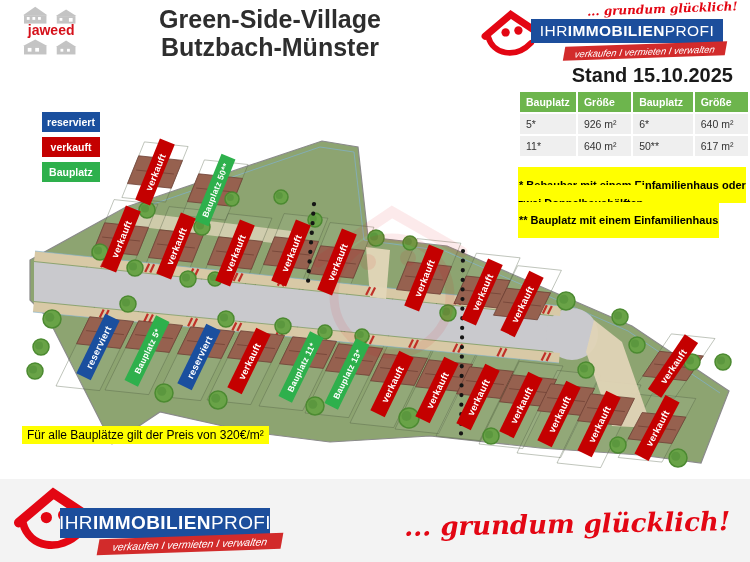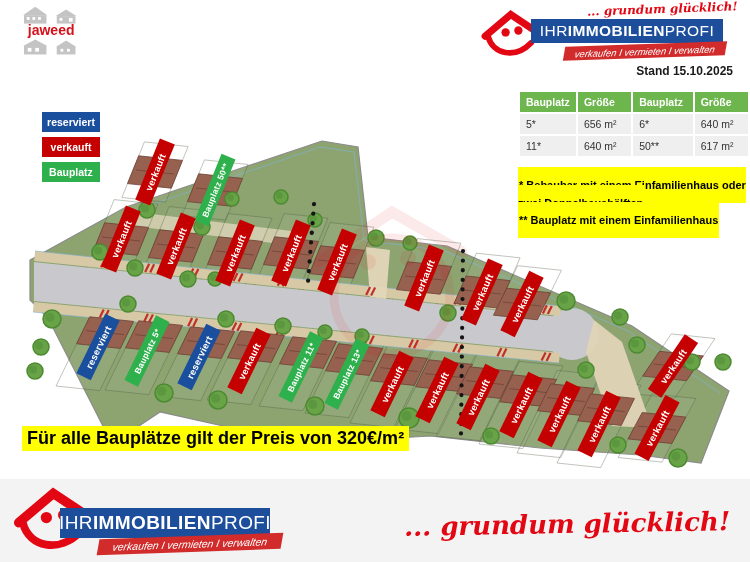--- a/index.html
+++ b/index.html
@@ -14,40 +14,40 @@
               font-style:italic;font-weight:bold;font-size:12px;color:#e30613;transform:rotate(-2deg);}
   .house-svg-top{position:absolute;left:0;top:5px;width:64px;height:60px;}
   .bluebar{position:absolute;background:#1c4e9c;color:#fff;display:flex;align-items:center;
            justify-content:center;letter-spacing:.4px;}
   .bluebar-top{left:51px;top:19px;width:192px;height:24px;font-size:15.5px;}
   .bluebar .w1{font-weight:normal;text-align:center;}
   .bluebar .w2{font-weight:bold;}
   .ribbon{position:absolute;background:#d22b2b;color:#fff;font-style:italic;display:flex;
           align-items:center;justify-content:center;transform:rotate(-2deg) skewX(-12deg);}
   .ribbon-top{left:84px;top:44px;width:162px;height:14px;font-size:9.5px;}
-  .stand{position:absolute;right:17px;top:64px;font-size:12px;font-weight:bold;color:#1a1a1a;}
+  .stand{position:absolute;right:17px;top:64px;font-size:20px;font-weight:bold;color:#1a1a1a;}
   
   .legend{position:absolute;left:42px;top:112px;}
   .legend-item{width:58px;height:20px;margin-bottom:5px;color:#fff;font-size:10.5px;
                font-weight:bold;display:flex;align-items:center;justify-content:center;}
   .bg-res{background:#1a4f9e;} .bg-sold{background:#c40000;} .bg-free{background:#2eb04c;}
   
   .plots-table{position:absolute;left:518px;top:90px;border-collapse:separate;border-spacing:2px;z-index:3;}
   .plots-table th{background:#6db54d;color:#fff;font-size:10.5px;font-weight:bold;
                   text-align:left;padding:4px 6px;}
   .plots-table td{background:#efefef;color:#333;font-size:10.5px;padding:4px 6px;}
   .plots-table th:nth-child(1),.plots-table td:nth-child(1){width:44px;}
   .plots-table th:nth-child(2),.plots-table td:nth-child(2){width:48px;}
   .plots-table th:nth-child(3),.plots-table td:nth-child(3){width:50px;}
   .plots-table th:nth-child(4),.plots-table td:nth-child(4){width:48px;}
   
   .notes{position:absolute;left:518px;top:177px;width:246px;font-size:11px;font-weight:bold;
          line-height:1.6;color:#000;z-index:3;}
   .hl{background:#ffff00;padding:12px 1px;}
-  .price{position:absolute;left:22px;top:426px;font-size:18px;font-weight:bold;color:#000;
+  .price{position:absolute;left:22px;top:426px;font-size:12px;font-weight:normal;color:#000;
          background:#ffff00;padding:2px 5px;z-index:4;}
   
   #site-svg{position:absolute;left:0;top:0;width:750px;height:562px;z-index:1;}
   #plot-labels{position:absolute;left:0;top:0;width:750px;height:562px;z-index:2;pointer-events:none;}
   .plot-label{position:absolute;width:66px;height:16px;display:flex;align-items:center;
               justify-content:center;color:#fff;font-weight:bold;font-size:9.5px;
               letter-spacing:.3px;white-space:nowrap;}
   .plot-label.small{width:72px;height:15px;font-size:8.5px;}
   .plot-label.sold{background:#c40000;}
   .plot-label.res{background:#1a4f9e;}
@@ -81,20 +81,24 @@
       <rect x="8" y="48" width="4" height="4" fill="#fff"></rect>
         <rect x="16" y="48" width="4" height="4" fill="#fff"></rect>
       <polygon points="38,47 49,40 60,47" fill="#c4c4c4"></polygon>
         <rect x="39" y="47" width="20" height="8" fill="#c4c4c4"></rect>
       <rect x="43" y="49" width="3" height="3" fill="#fff"></rect>
         <rect x="50" y="49" width="3" height="3" fill="#fff"></rect>
       <text x="33" y="34" text-anchor="middle" font-family="Liberation Sans, sans-serif" font-weight="bold" font-size="15" fill="#d5101a">jaweed</text>
     </svg>
   </div>
 
+  <div class="title">
+    <div>Green-Side-Village</div>
+    <div>Butzbach-Münster</div>
+  </div>
 
   <div class="brand-top">
     <div class="slogan-top">... grundum glücklich!</div>
     <svg class="house-svg-top" viewBox="0 0 100 88">
       <path d="M8,46 L48,12 L93,42" stroke="#e30613" stroke-width="11" fill="none" stroke-linecap="round"></path>
       <circle cx="40" cy="40" r="6.5" fill="#e30613"></circle>
         <circle cx="60" cy="37" r="6.5" fill="#e30613"></circle>
       <path d="M13,47 C20,74 55,82 80,56" stroke="#e30613" stroke-width="9" fill="none" stroke-linecap="round"></path>
     </svg>
     <div class="bluebar bluebar-top">
@@ -118,21 +122,21 @@
         <tr>
           <th>Bauplatz</th>
           <th>Größe</th>
           <th>Bauplatz</th>
           <th>Größe</th>
         </tr>
       </thead>
     <tbody>
         <tr>
           <td>5*</td>
-          <td>656 m²</td>
+          <td>926 m²</td>
           <td>6*</td>
           <td>640 m²</td>
         </tr>
         <tr>
           <td>11*</td>
           <td>640 m²</td>
           <td>50**</td>
           <td>617 m²</td>
         </tr>
       </tbody>

